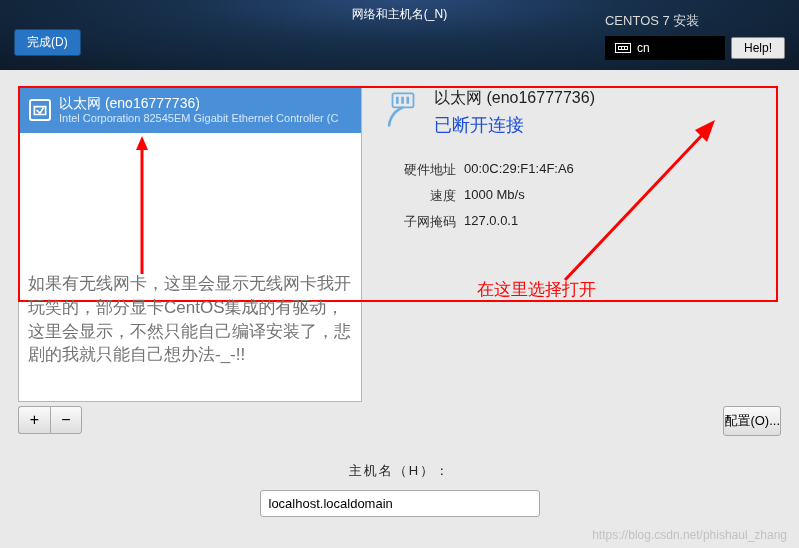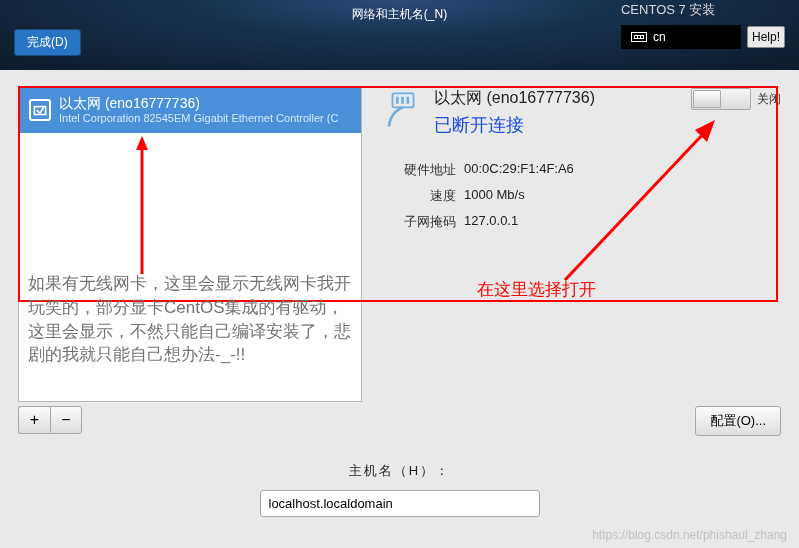--- a/index.html
+++ b/index.html
@@ -12,37 +12,37 @@
   height: 70px;
   background: radial-gradient(ellipse at 50% 0%, #2a4a7a 0%, #17304c 40%, #0d1a29 100%);
   color: #fff; padding: 6px 14px 8px 14px; position: relative;
 }
 .title-row { font-size: 12px; text-align: center; }
 .done-btn {
   margin-top: 6px; background: #2773c4; color: #fff;
   border: 1px solid #1a4c7e; padding: 4px 12px; font-size: 12px;
   border-radius: 3px; cursor: pointer;
 }
-.top-right { position: absolute; right: 14px; top: 1px; text-align: left; }
+.top-right { position: absolute; right: 14px; top: 12px; text-align: left; }
 .install-label { color: #d9d9d9; font-size: 13px; margin-bottom: 6px; }
 .kb-row { display: flex; align-items: center; gap: 6px; }
 .kb-box {
   background: #000; color: #fff; padding: 3px 10px;
   display: inline-flex; align-items: center; gap: 6px;
   width: 120px; height: 24px; font-size: 12px;
 }
 .kb-icon { width: 16px; height: 10px; border: 1px solid #fff; position: relative; }
 .kb-icon::after {
   content: ""; position: absolute; left: 2px; right: 2px; top: 2px; bottom: 2px;
   background:
     repeating-linear-gradient(to right, #fff 0 1px, transparent 1px 3px),
     repeating-linear-gradient(to bottom, #fff 0 1px, transparent 1px 3px);
 }
 .help-btn {
-  background: #eaeaea; border: 1px solid #888; padding: 3px 4px;
+  background: #eaeaea; border: 1px solid #888; padding: 3px 12px;
   font-size: 12px; cursor: pointer; border-radius: 2px;
 }
 .content { padding: 16px 18px 10px 18px; position: relative; }
 .panel-row { display: flex; gap: 20px; }
 .left-list {
   width: 344px; height: 316px; background: #fff;
   border: 1px solid #b7b7b7; position: relative;
 }
 .net-item {
   background: #4a90d9; color: #fff; padding: 8px 10px;
@@ -83,21 +83,21 @@
 .below-list { display: flex; gap: 0; margin-top: 4px; }
 .sq-btn {
   width: 32px; height: 28px; background: linear-gradient(#fafafa,#dedede);
   border: 1px solid #a8a8a8; font-size: 16px; cursor: pointer;
   display: flex; align-items: center; justify-content: center;
 }
 .sq-btn:first-child { border-right: none; border-radius: 3px 0 0 3px; }
 .sq-btn:last-child { border-radius: 0 3px 3px 0; }
 .config-btn {
   background: linear-gradient(#fafafa,#dedede); border: 1px solid #a8a8a8;
-  padding: 5px 14px; font-size: 13px; border-radius: 3px; cursor: pointer;
+  padding: 5px 0; font-size: 13px; border-radius: 3px; cursor: pointer;
 }
 .config-btn-row { text-align: right; margin-top: 4px; }
 .host-row { margin-top: 26px; display: flex; align-items: center; gap: 10px; flex-direction: column; }
 .host-label { font-size: 13px; color: #222; letter-spacing: 2px; }
 .host-input {
   width: 280px; padding: 5px 8px; border: 1px solid #aaa; border-radius: 3px;
   font-size: 13px; background: #fff;
 }
 
 .anno-box {
@@ -163,26 +163,20 @@
             <rect x="12" y="6" width="24" height="16" rx="2" fill="none" stroke="#6faee0" stroke-width="2"></rect>
             <rect x="16" y="10" width="3" height="8" fill="#6faee0"></rect>
               <rect x="22" y="10" width="3" height="8" fill="#6faee0"></rect>
               <rect x="28" y="10" width="3" height="8" fill="#6faee0"></rect>
             <path d="M24 22 C10 28 8 40 8 44" fill="none" stroke="#6faee0" stroke-width="3"></path>
           </svg>
         </div>
         <div>
           <div class="detail-title">以太网 (eno16777736)</div>
           <div class="detail-status">已断开连接</div>
-        </div>
-        <div class="toggle-row">
-          <div class="toggle">
-            <div class="toggle-knob"></div>
-          </div>
-          <span class="toggle-label">关闭</span>
         </div>
       </div>
       <div class="prop-table">
         <div class="prop-row">
           <div class="prop-label">硬件地址</div>
           <div class="prop-val">00:0C:29:F1:4F:A6</div>
         </div>
         <div class="prop-row">
           <div class="prop-label">速度</div>
           <div class="prop-val">1000 Mb/s</div>

